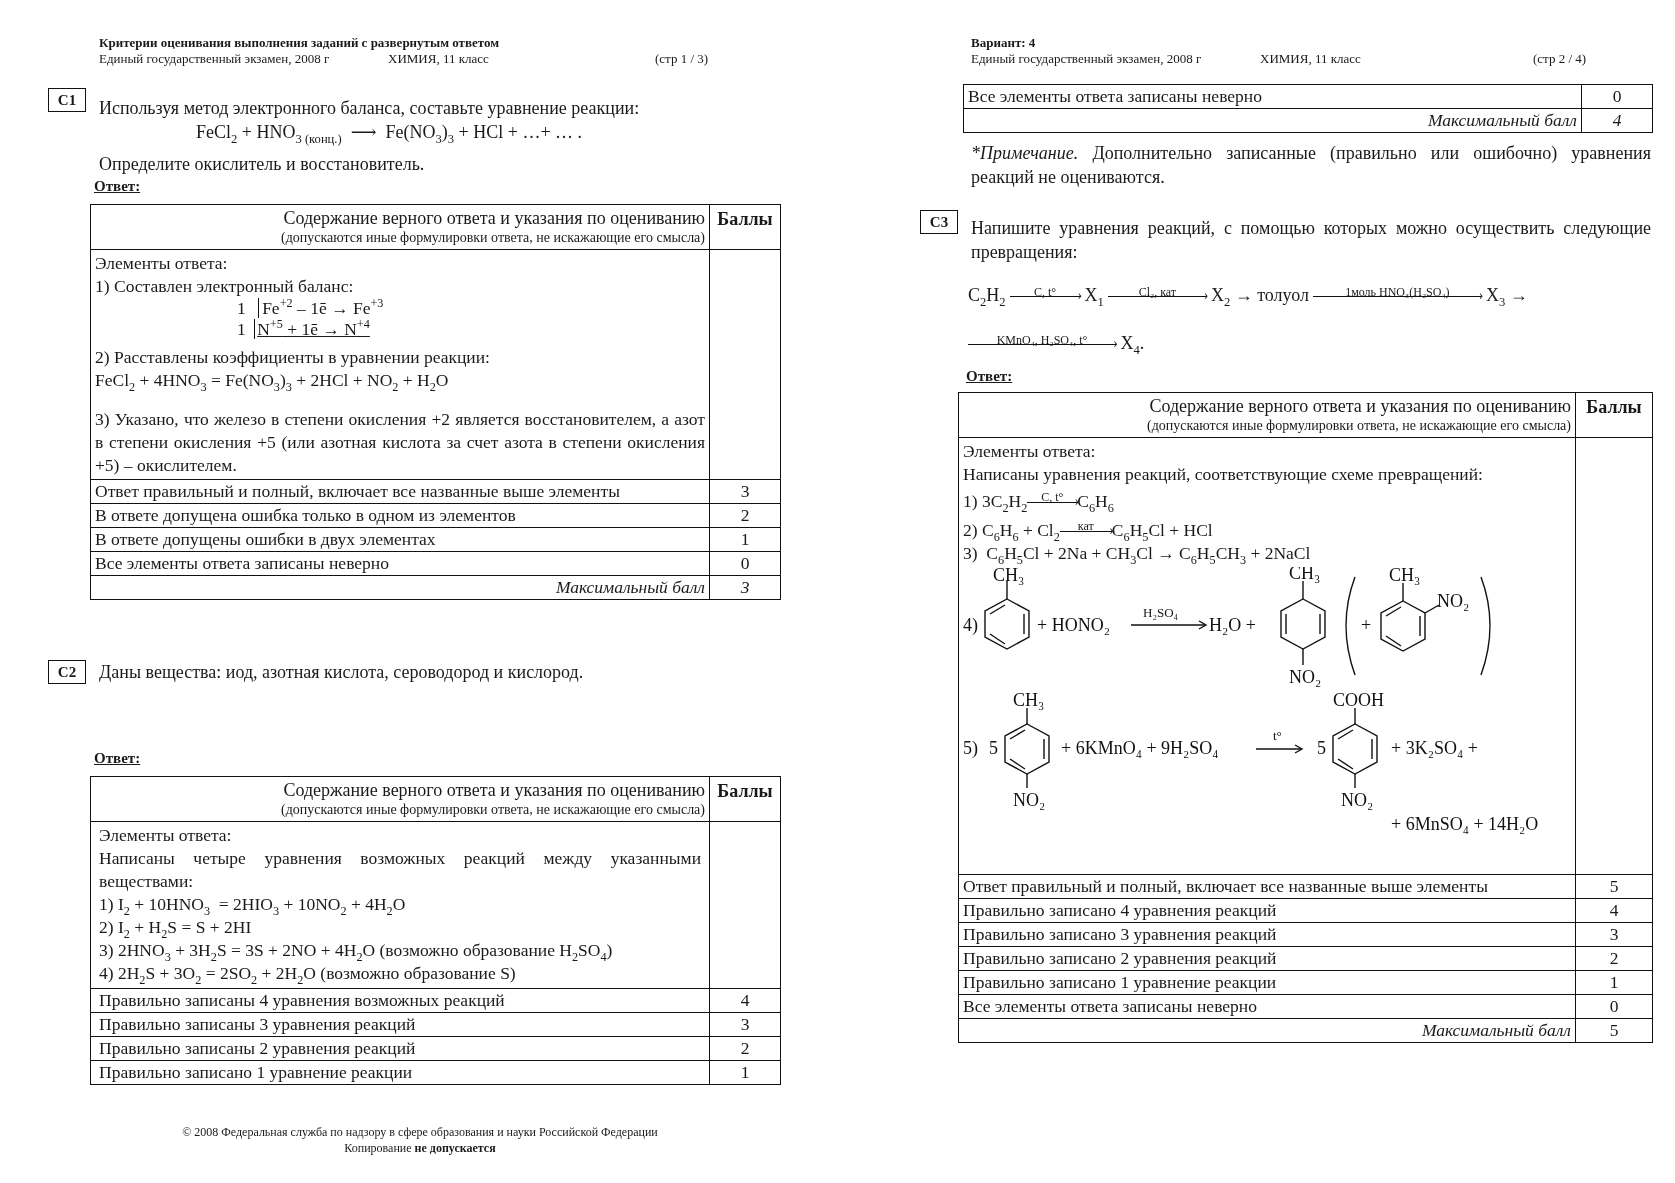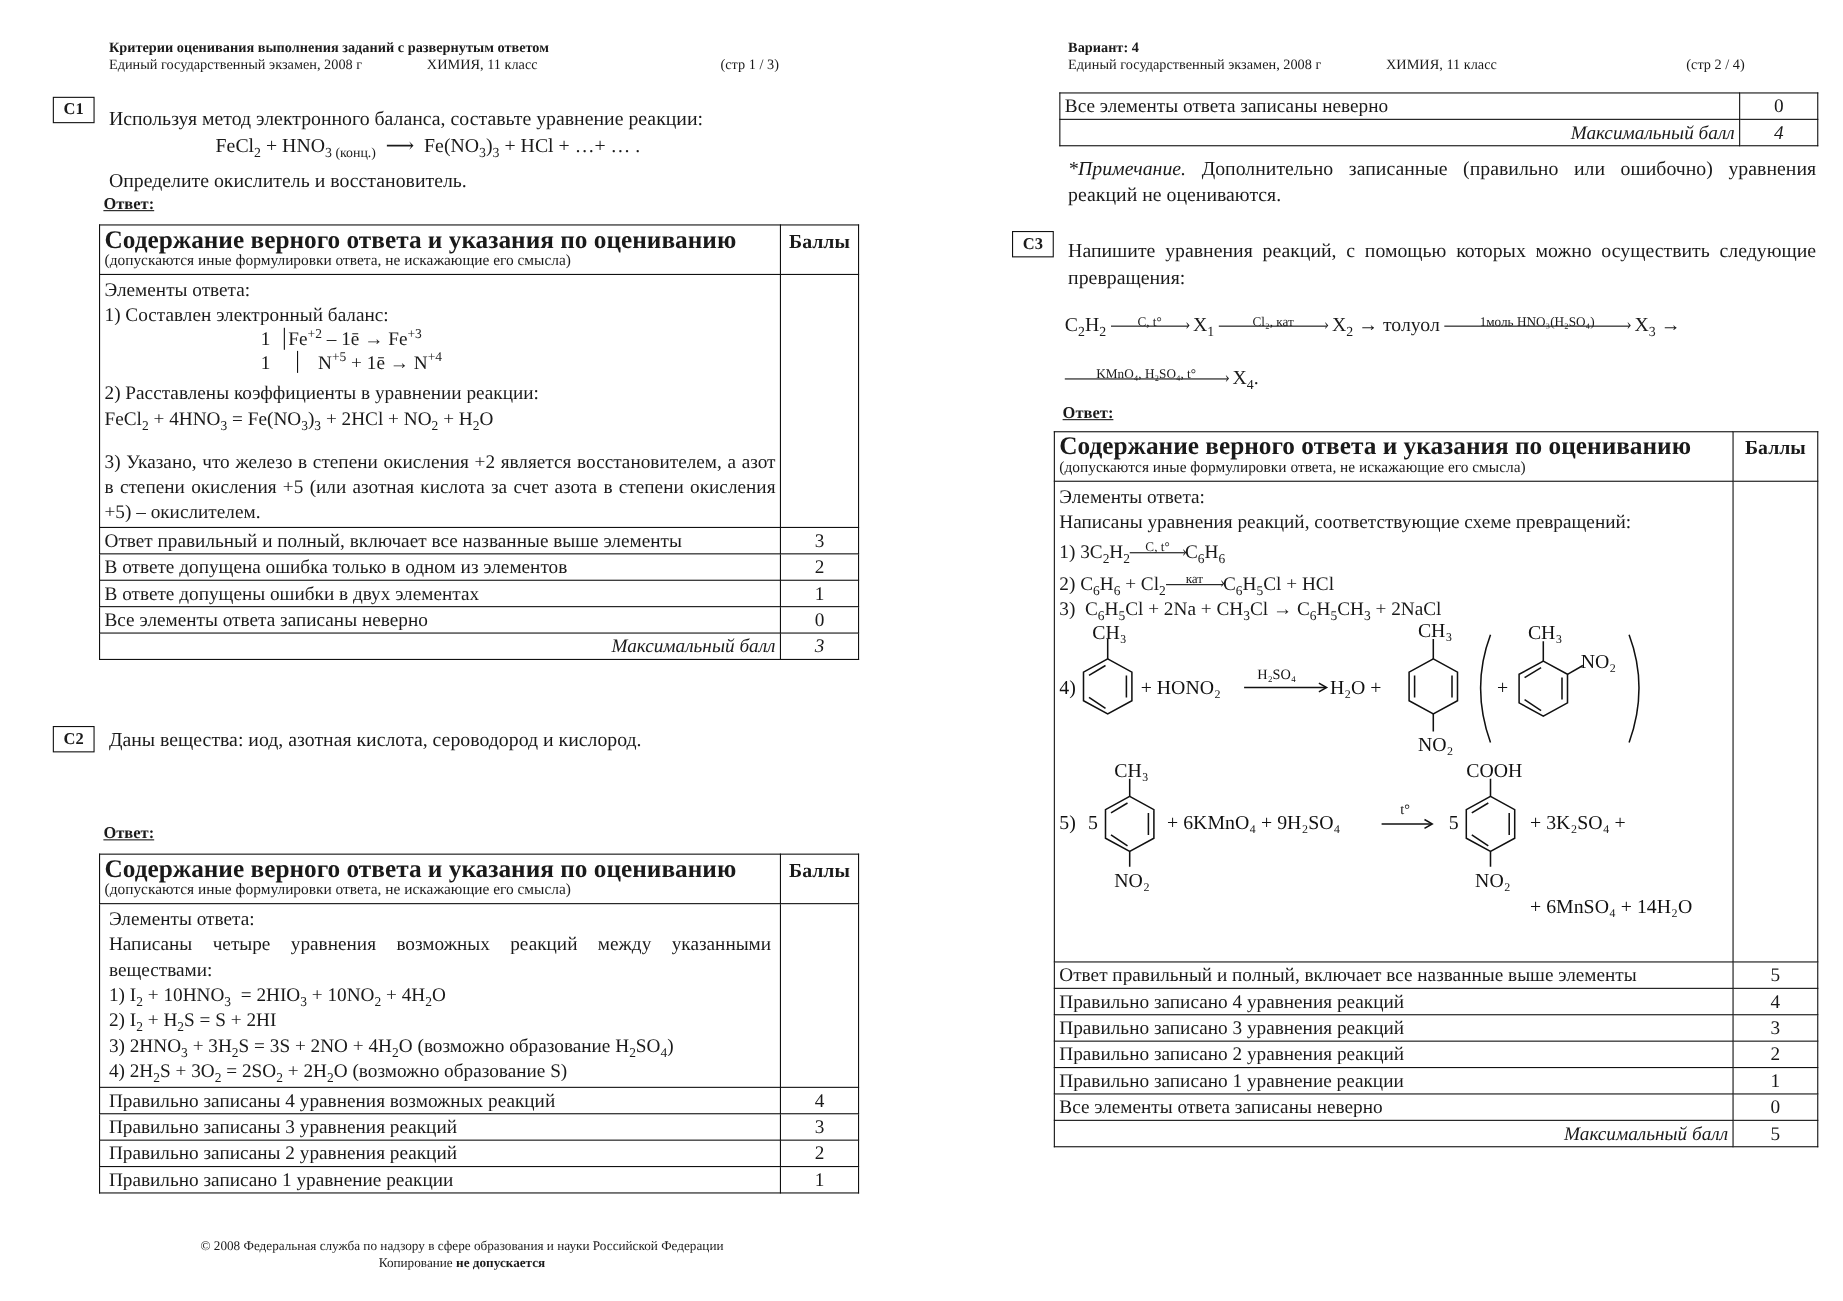--- a/index.html
+++ b/index.html
@@ -8,22 +8,22 @@
   .abs { position: absolute; }
   .hdr-bold { font-weight: bold; font-size: 13px; }
   .hdr { font-size: 13px; }
   .task-box { position: absolute; border: 1.5px solid #111; font-weight: bold; font-size: 15px;
               width: 36px; height: 22px; line-height: 22px; text-align: center; }
   .task-text { font-size: 18px; line-height: 24px; }
   .answer-label { font-weight: bold; font-size: 15px; text-decoration: underline; }
   table.crit { position: absolute; border-collapse: collapse; font-size: 17.5px; }
   table.crit td { border: 1.4px solid #111; padding: 0 4px; vertical-align: top; line-height: 23px; }
   table.crit td.score { text-align: center; width: 62px; }
-  .th-main { text-align: left; font-weight: bold; font-size: 23px; line-height: 22px; }
-  .th-sub { text-align: left; font-size: 14px; line-height: 18px; }
+  .th-main { text-align: right; font-weight: normal; font-size: 18px; line-height: 22px; }
+  .th-sub { text-align: right; font-size: 14px; line-height: 18px; }
   .th-score { font-weight: bold; font-size: 18px; text-align: center; }
   .justify { text-align: justify; text-align-last: left; }
   .max-label { text-align: right; font-style: italic; }
   .max-val { font-style: italic; }
   sub, sup { font-size: 70%; line-height: 0; }
   .eq { white-space: nowrap; }
   .rxn-arrow { display:inline-block; position:relative; vertical-align: middle; }
   .rxn-arrow .line { border-top: 1.2px solid #111; }
   .rxn-arrow .head { position:absolute; right:-2px; top:-6px; font-size: 14px; line-height: 12px; }
   .rxn-arrow .lab { position:absolute; left:0; right:0; top:-16px; text-align:center; font-size: 12px; white-space: nowrap; }
@@ -61,21 +61,21 @@
     <td style="padding:2px 4px 2px 4px;">
       <div>Элементы ответа:</div>
       <div>1) Составлен электронный баланс:</div>
       <div class="balance">
         <div class="row">
           <span>1</span>
           <span style="border-left:1.3px solid #111;margin-left:8px;padding-left:3px;">Fe<sup>+2</sup> – 1ē → Fe<sup>+3</sup></span>
         </div>
         <div class="row">
           <span>1</span>
-          <span style="border-left:1.3px solid #111;margin-left:20px;padding-left:18px;">N<sup>+5</sup> + 1ē → N<sup>+4</sup></span>
+          <span style="border-left:1.3px solid #111;margin-left:4px;padding-left:2px;text-decoration:underline;">N<sup>+5</sup> + 1ē → N<sup>+4</sup></span>
         </div>
       </div>
       <div style="margin-top:6px;">2) Расставлены коэффициенты в уравнении реакции:</div>
       <div class="eq">FeCl<sub>2</sub> + 4HNO<sub>3</sub> = Fe(NO<sub>3</sub>)<sub>3</sub> + 2HCl + NO<sub>2</sub> + H<sub>2</sub>O</div>
       <div class="justify" style="margin-top:16px;">3) Указано, что железо в степени окисления +2 является восстановителем, а азот в степени окисления +5 (или азотная кислота за счет азота в степени окисления +5) – окислителем.</div>
     </td>
     <td class="score"></td>
   </tr>
   <tr>
     <td class="justify">Ответ правильный и полный, включает все названные выше элементы</td>

